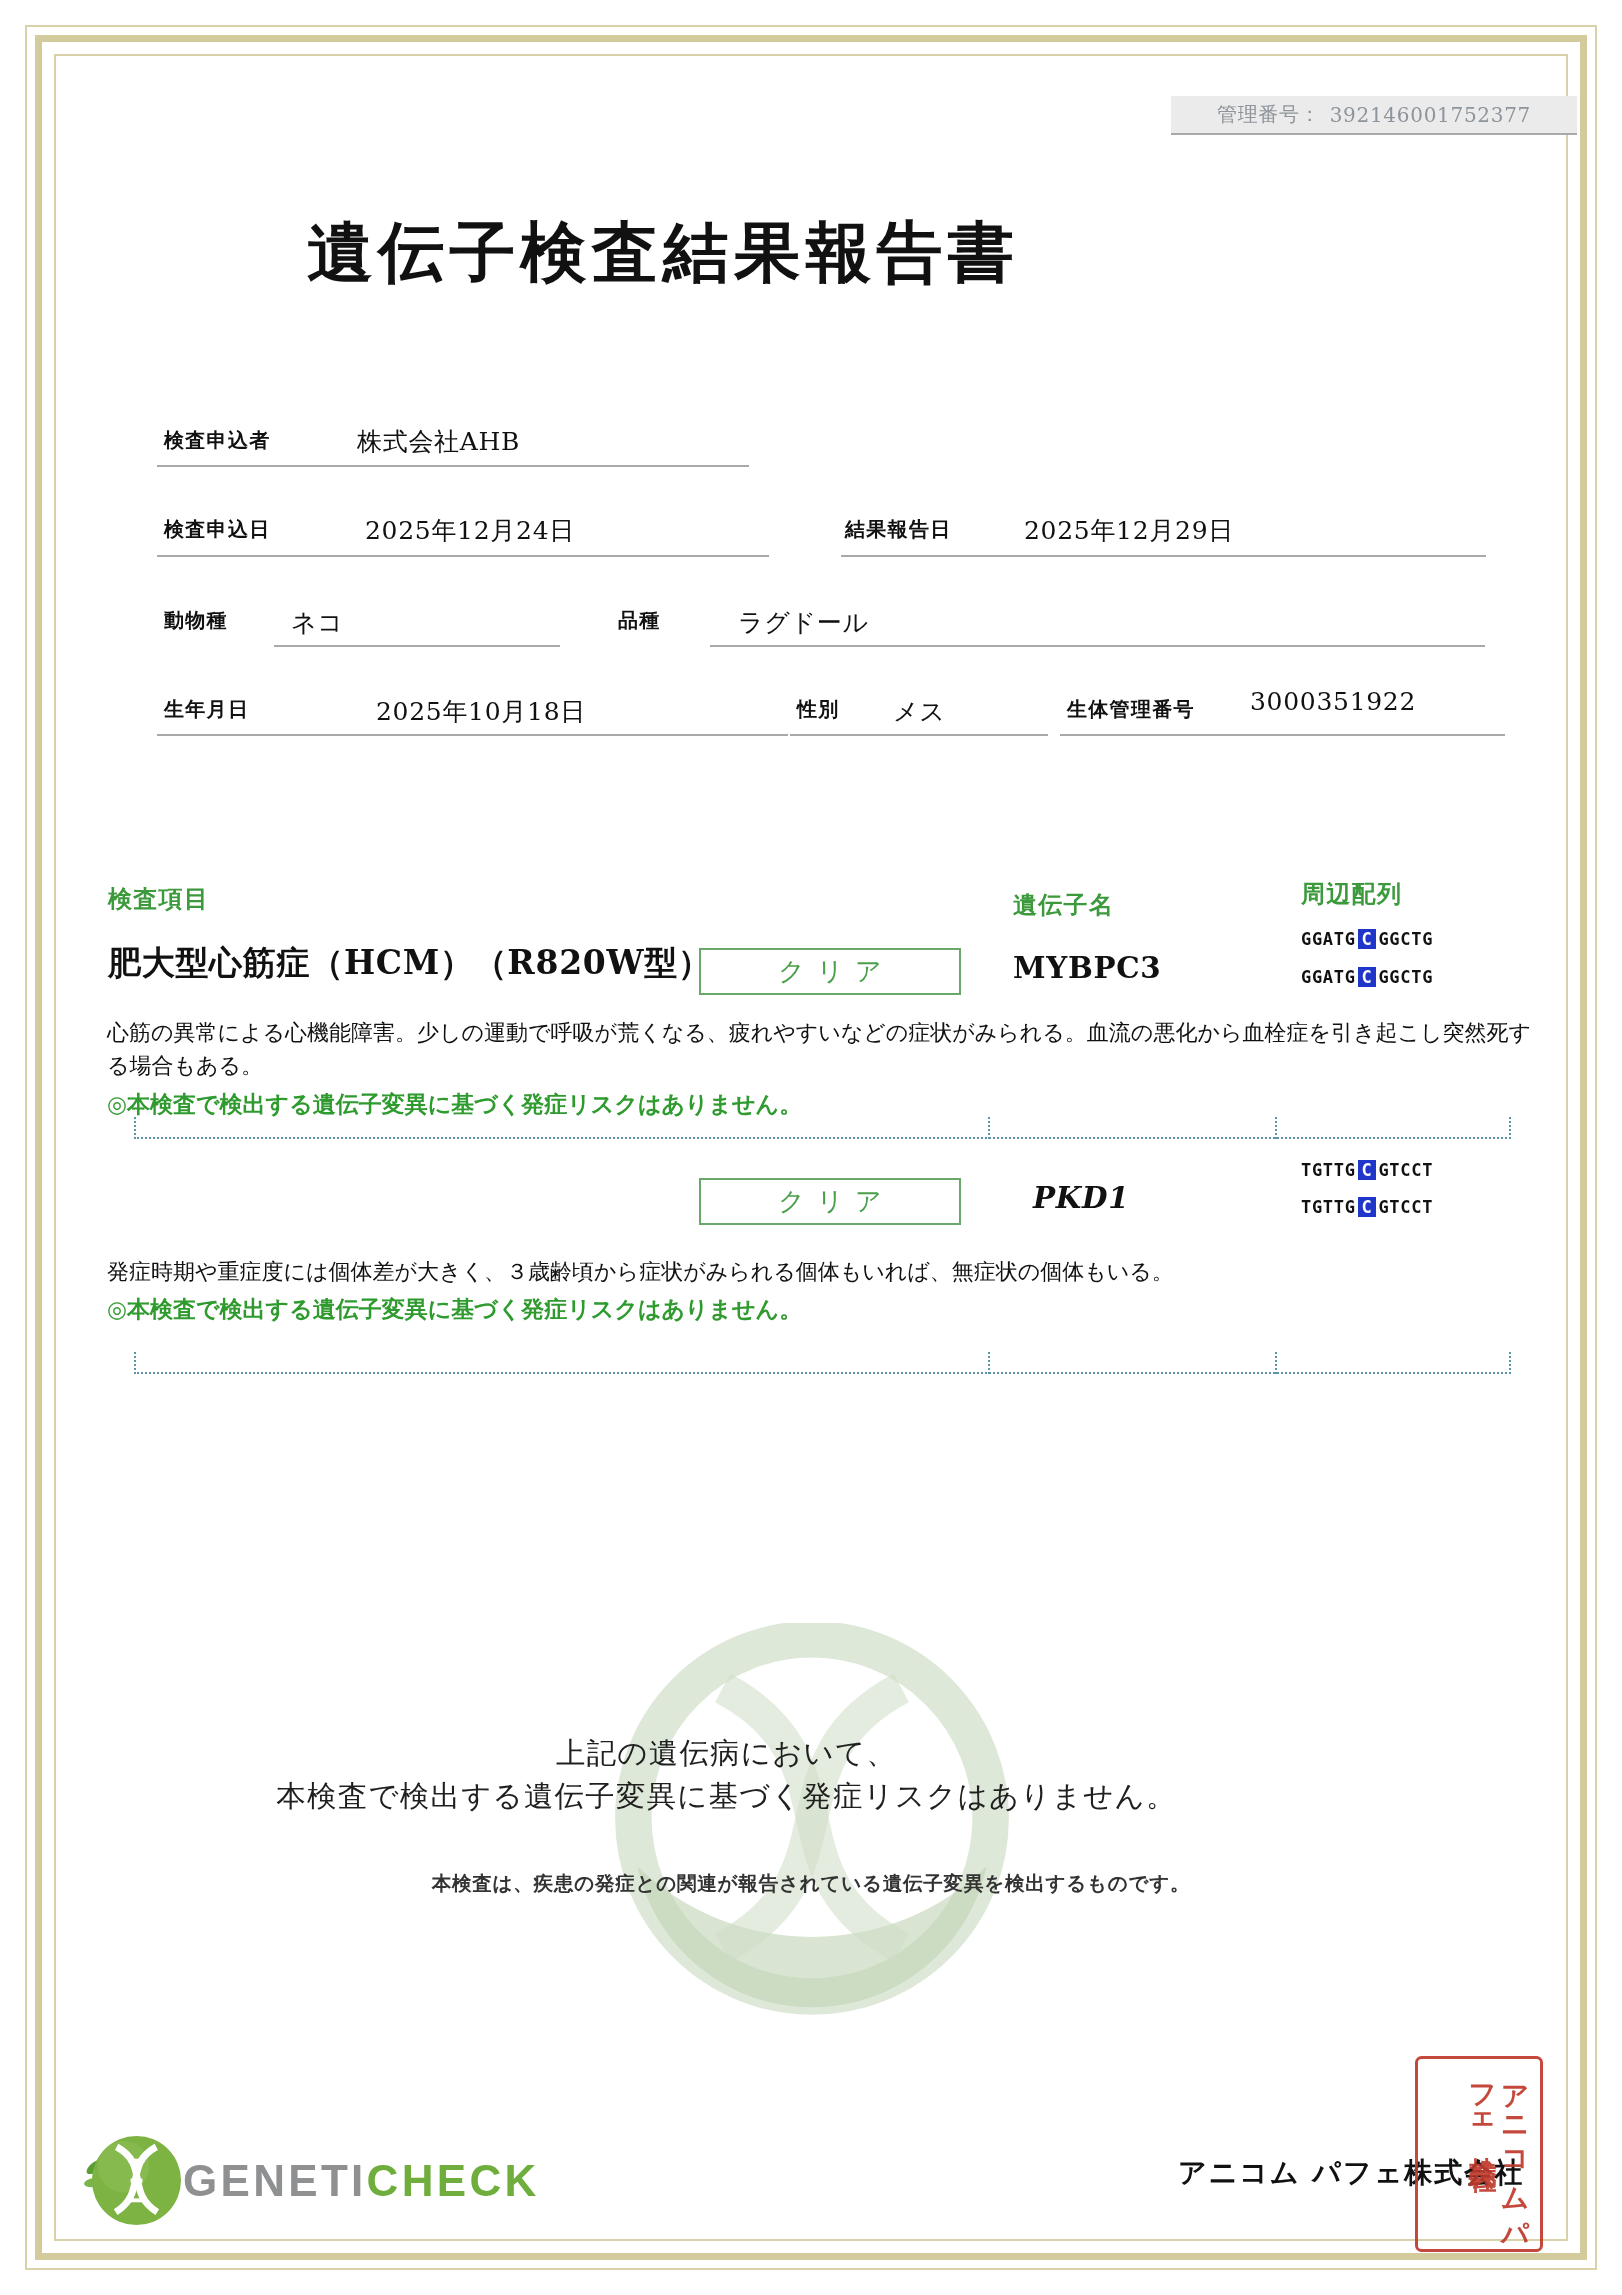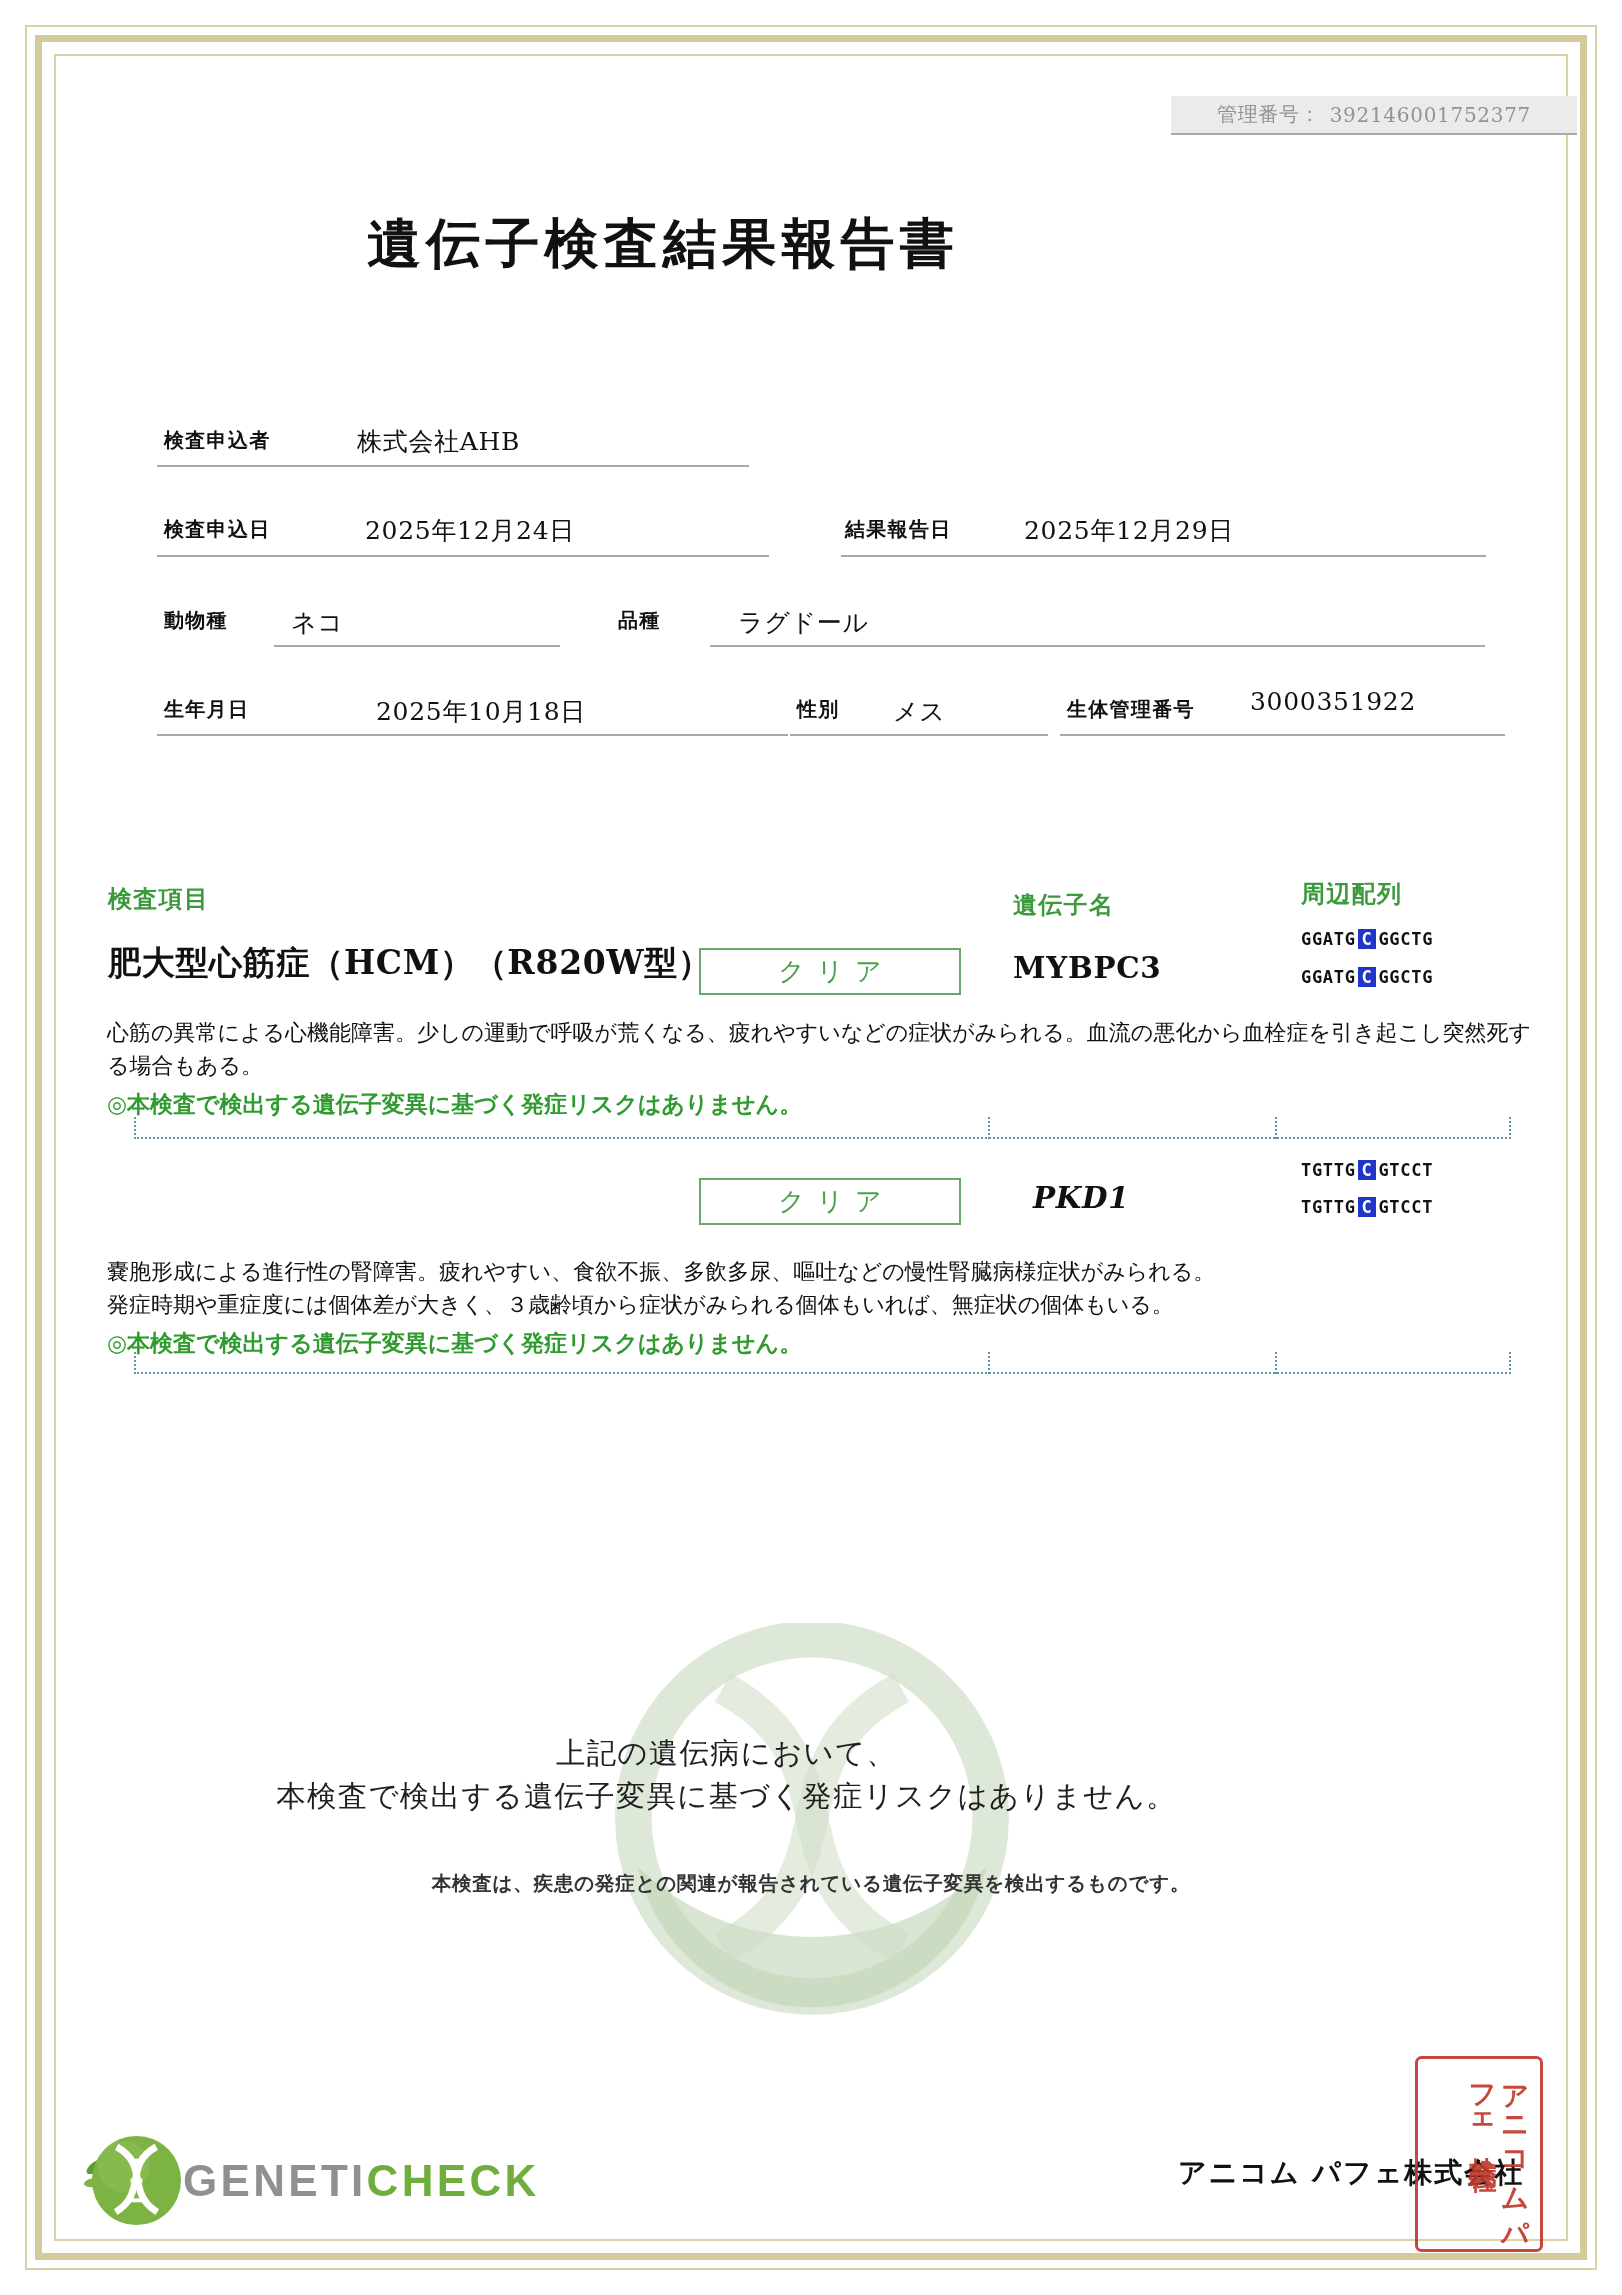--- a/index.html
+++ b/index.html
@@ -8,21 +8,21 @@
   .abs{position:absolute;}
   
   .frame-outer{position:absolute;inset:25px;border:2.6px solid #d9d2a8;pointer-events:none;}
   .frame-mid{position:absolute;inset:35px;border:7.9px solid #d3cb9c;pointer-events:none;}
   .frame-inner{position:absolute;inset:54px;border:2px solid #d9d2a8;pointer-events:none;}
   
   .mgmt{left:1171px;top:96px;width:406px;height:37px;background:#ebebeb;
         border-bottom:2px solid #a9a9a9;color:#8d949b;font-size:20px;letter-spacing:0.7px;
         display:flex;align-items:center;justify-content:center;gap:9.2px;}
   
-  .title{left:0;top:208px;width:1326px;text-align:center;font-size:54px;font-weight:700;letter-spacing:5.2px;}
+  .title{left:0;top:208px;width:1326px;text-align:center;font-size:66px;font-weight:700;letter-spacing:5.2px;}
   
   .label{font-size:20px;font-weight:700;letter-spacing:1.3px;}
   .value{font-size:25px;letter-spacing:0.7px;}
   .uline{height:0;border-bottom:2px solid #a9a9a9;}
   
   .col-head{color:#3c9a3c;font-size:24px;font-weight:700;letter-spacing:1.3px;}
   .disease{font-size:33px;font-weight:600;letter-spacing:0.7px;}
   .clear-box{width:262px;height:47px;border:2px solid #69a869;display:flex;align-items:center;
              justify-content:center;color:#4aa04a;font-size:26px;letter-spacing:11.8px;padding-left:11.8px;box-sizing:border-box;}
   .gene{font-size:29.4px;font-weight:600;letter-spacing:0.7px;}
@@ -135,21 +135,20 @@
     <span>クリア</span>
   </div>
   <span class="abs gene" style="left:1033px;top:1180px;font-style:italic;">PKD1</span>
   <div class="abs seq" style="left:1301px;top:1160px;">
     <span>TGTTG</span><span class="variant">C</span><span>GTCCT</span>
   </div>
   <div class="abs seq" style="left:1301px;top:1197px;">
     <span>TGTTG</span><span class="variant">C</span><span>GTCCT</span>
   </div>
   <div class="abs desc-block" style="left:107px;top:1255px;">
-    <p class="desc">嚢胞形成による進行性の腎障害。疲れやすい、食欲不振、多飲多尿、嘔吐などの慢性腎臓病様症状がみられる。</p>
     <p class="desc">発症時期や重症度には個体差が大きく、３歳齢頃から症状がみられる個体もいれば、無症状の個体もいる。</p>
     <p class="risk">◎本検査で検出する遺伝子変異に基づく発症リスクはありません。</p>
   </div>
   <div class="abs sep" style="left:134px;top:1349px;">
     <div class="stub" style="left:0;"></div>
     <div class="stub" style="left:854px;"></div>
     <div class="stub" style="left:1141px;"></div>
     <div class="stub" style="right:0;"></div>
     <div class="hline"></div>
   </div>

